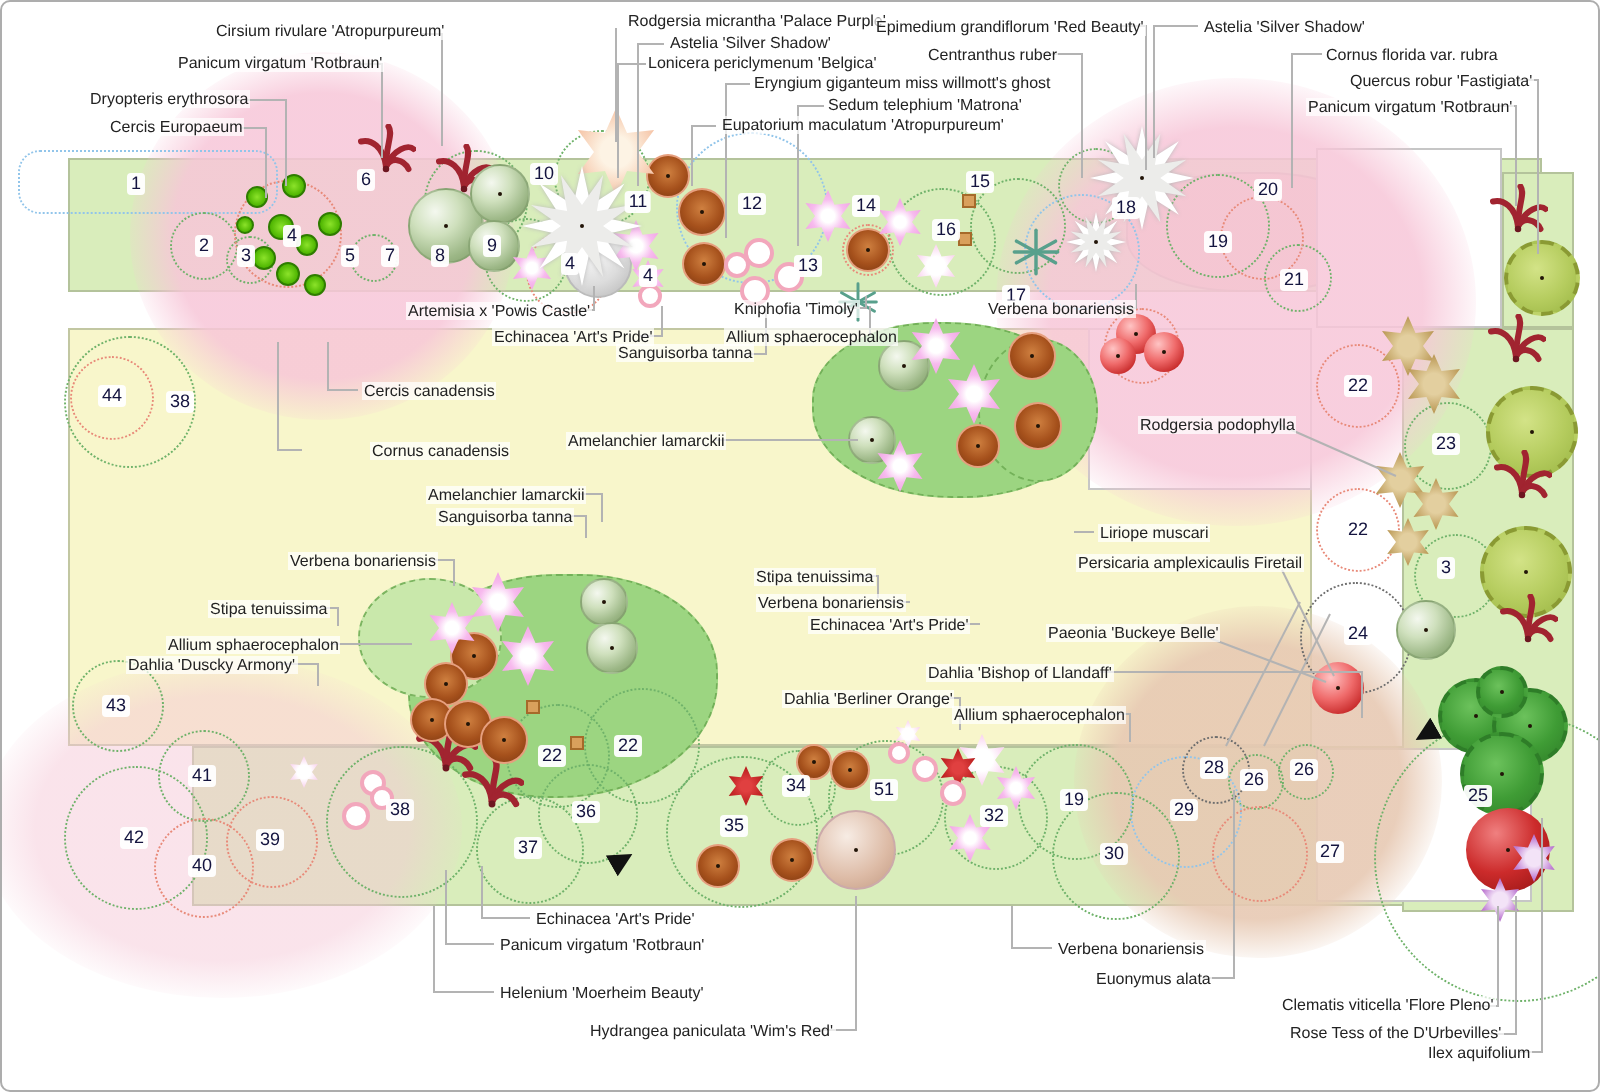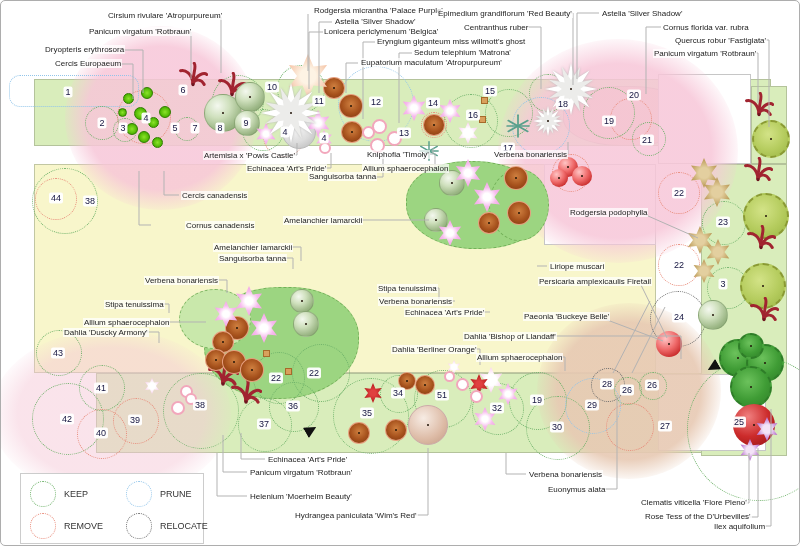--- a/index.html
+++ b/index.html
@@ -110,30 +110,20 @@
       <polyline points="246,495 216,495 216,452" fill="none" stroke="#b3b3b3" stroke-width="1"></polyline>
       <polyline points="404,514 427,514 427,447" fill="none" stroke="#b3b3b3" stroke-width="1"></polyline>
       <polyline points="525,473 505,473 505,452" fill="none" stroke="#b3b3b3" stroke-width="1"></polyline>
       <polyline points="600,488 616,488 616,394" fill="none" stroke="#b3b3b3" stroke-width="1"></polyline>
       <polyline points="737,502 748,502 748,452" fill="none" stroke="#b3b3b3" stroke-width="1"></polyline>
       <polyline points="742,516 757,516 757,447" fill="none" stroke="#b3b3b3" stroke-width="1"></polyline>
       <polyline points="759,525 770,525 770,408" fill="none" stroke="#b3b3b3" stroke-width="1"></polyline>
       <polyline points="612,372 649,300" fill="none" stroke="#b3b3b3" stroke-width="1"></polyline>
       <polyline points="631,372 664,306" fill="none" stroke="#b3b3b3" stroke-width="1"></polyline>
     </svg>
-  <div id="legend">
-    <div class="lg-circle" style="left:9px;top:7px;border-color:#6fb26a;"></div>
-    <span class="lg-label" style="left:43px;top:15px;">KEEP</span>
-    <div class="lg-circle" style="left:105px;top:7px;border-color:#92c5ea;"></div>
-    <span class="lg-label" style="left:139px;top:15px;">PRUNE</span>
-    <div class="lg-circle" style="left:9px;top:39px;border-color:#e88a79;"></div>
-    <span class="lg-label" style="left:43px;top:47px;">REMOVE</span>
-    <div class="lg-circle" style="left:105px;top:39px;border-color:#6e6e6e;"></div>
-    <span class="lg-label" style="left:139px;top:47px;">RELOCATE</span>
-  </div>
 <div class="bed tex" style="position: absolute; left: 33px; top: 78px; width: 737px; height: 67px; z-index: 1; background: rgb(217, 237, 187);"></div>
     <div class="bed" style="position: absolute; left: 33px; top: 163px; width: 622px; height: 209px; z-index: 1; background: rgb(248, 246, 203);"></div>
     <div class="bed tex" style="position: absolute; left: 95px; top: 372px; width: 675px; height: 80px; z-index: 1; background: rgb(217, 237, 187);"></div>
     <div class="bed tex" style="position: absolute; left: 750px; top: 85px; width: 36px; height: 78px; z-index: 1; background: rgb(217, 237, 187);"></div>
     <div class="bed tex" style="position: absolute; left: 700px; top: 163px; width: 86px; height: 292px; z-index: 1; background: rgb(217, 237, 187);"></div>
     <div class="bed" style="position: absolute; left: 562px; top: 85px; width: 126px; height: 60px; z-index: 1; background: rgb(231, 201, 179); border-radius: 45%;"></div>
     <div class="whitebed" style="position: absolute; left: 657px; top: 73px; width: 93px; height: 90px; z-index: 2;"></div>
     <div class="whitebed" style="position: absolute; left: 543px; top: 163px; width: 112px; height: 81px; z-index: 2;"></div>
     <div class="whitebed" style="position: absolute; left: 657px; top: 373px; width: 108px; height: 77px; z-index: 2;"></div>
     <div class="blob" style="position: absolute; left: 64px; top: 25px; width: 192px; height: 184px; z-index: 3; background: radial-gradient(rgba(247, 198, 216, 0.85) 0%, rgba(247, 198, 216, 0.85) 55%, transparent 74%);"></div>
@@ -427,21 +417,21 @@
     <div class="chip" style="position: absolute; left: 397px; top: 392px; z-index: 9;">34</div>
     <div class="chip" style="position: absolute; left: 441px; top: 394px; z-index: 9;">51</div>
     <div class="chip" style="position: absolute; left: 496px; top: 407px; z-index: 9;">32</div>
     <div class="chip" style="position: absolute; left: 536px; top: 399px; z-index: 9;">19</div>
     <div class="chip" style="position: absolute; left: 556px; top: 426px; z-index: 9;">30</div>
     <div class="chip" style="position: absolute; left: 591px; top: 404px; z-index: 9;">29</div>
     <div class="chip" style="position: absolute; left: 606px; top: 383px; z-index: 9;">28</div>
     <div class="chip" style="position: absolute; left: 626px; top: 389px; z-index: 9;">26</div>
     <div class="chip" style="position: absolute; left: 651px; top: 384px; z-index: 9;">26</div>
     <div class="chip" style="position: absolute; left: 664px; top: 425px; z-index: 9;">27</div>
-    <div class="chip" style="position: absolute; left: 738px; top: 397px; z-index: 9; margin-top: 24px;">25</div>
+    <div class="chip" style="position: absolute; left: 738px; top: 397px; z-index: 9;">25</div>
     <div class="plabel" style="position: absolute; left: 106px; top: 10px; z-index: 10;">Cirsium rivulare 'Atropurpureum'</div>
     <div class="plabel" style="position: absolute; left: 87px; top: 26px; z-index: 10;">Panicum virgatum 'Rotbraun'</div>
     <div class="plabel" style="position: absolute; left: 43px; top: 44px; z-index: 10;">Dryopteris erythrosora</div>
     <div class="plabel" style="position: absolute; left: 53px; top: 58px; z-index: 10;">Cercis Europaeum</div>
     <div class="plabel" style="position: absolute; left: 312px; top: 5px; z-index: 10;">Rodgersia micrantha 'Palace Purple'</div>
     <div class="plabel" style="position: absolute; left: 333px; top: 16px; z-index: 10;">Astelia 'Silver Shadow'</div>
     <div class="plabel" style="position: absolute; left: 322px; top: 26px; z-index: 10;">Lonicera periclymenum 'Belgica'</div>
     <div class="plabel" style="position: absolute; left: 375px; top: 36px; z-index: 10;">Eryngium giganteum miss willmott's ghost</div>
     <div class="plabel" style="position: absolute; left: 412px; top: 47px; z-index: 10;">Sedum telephium 'Matrona'</div>
     <div class="plabel" style="position: absolute; left: 359px; top: 57px; z-index: 10;">Eupatorium maculatum 'Atropurpureum'</div>

